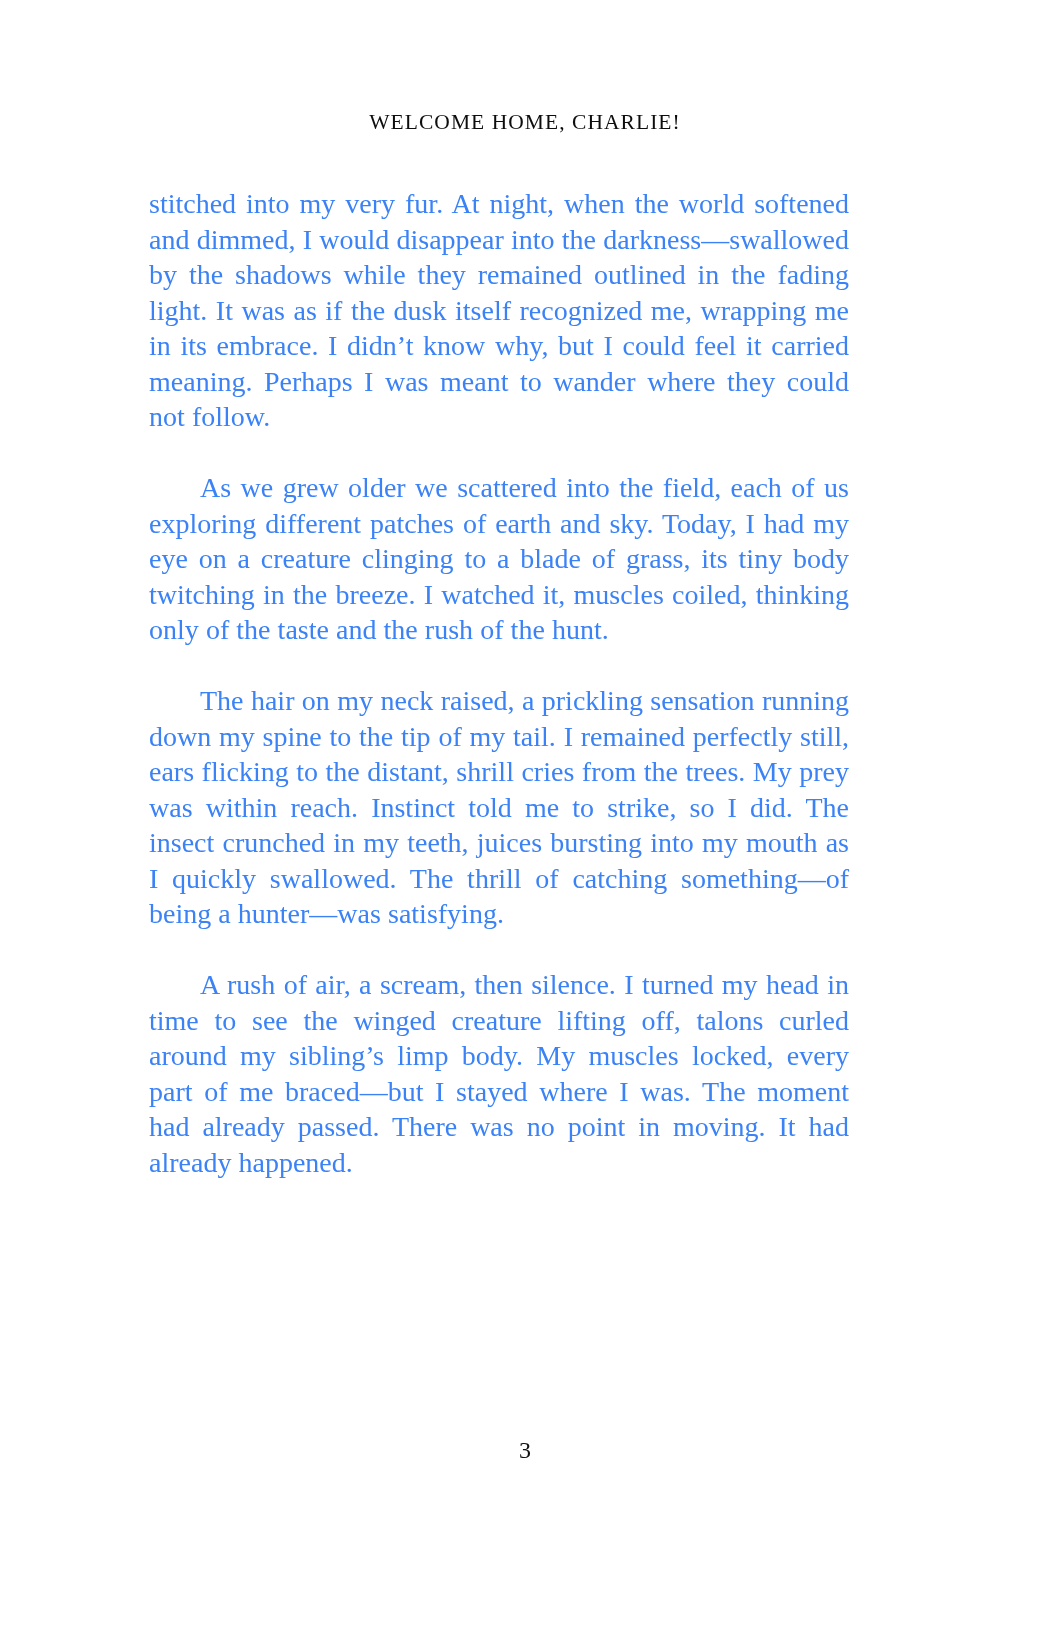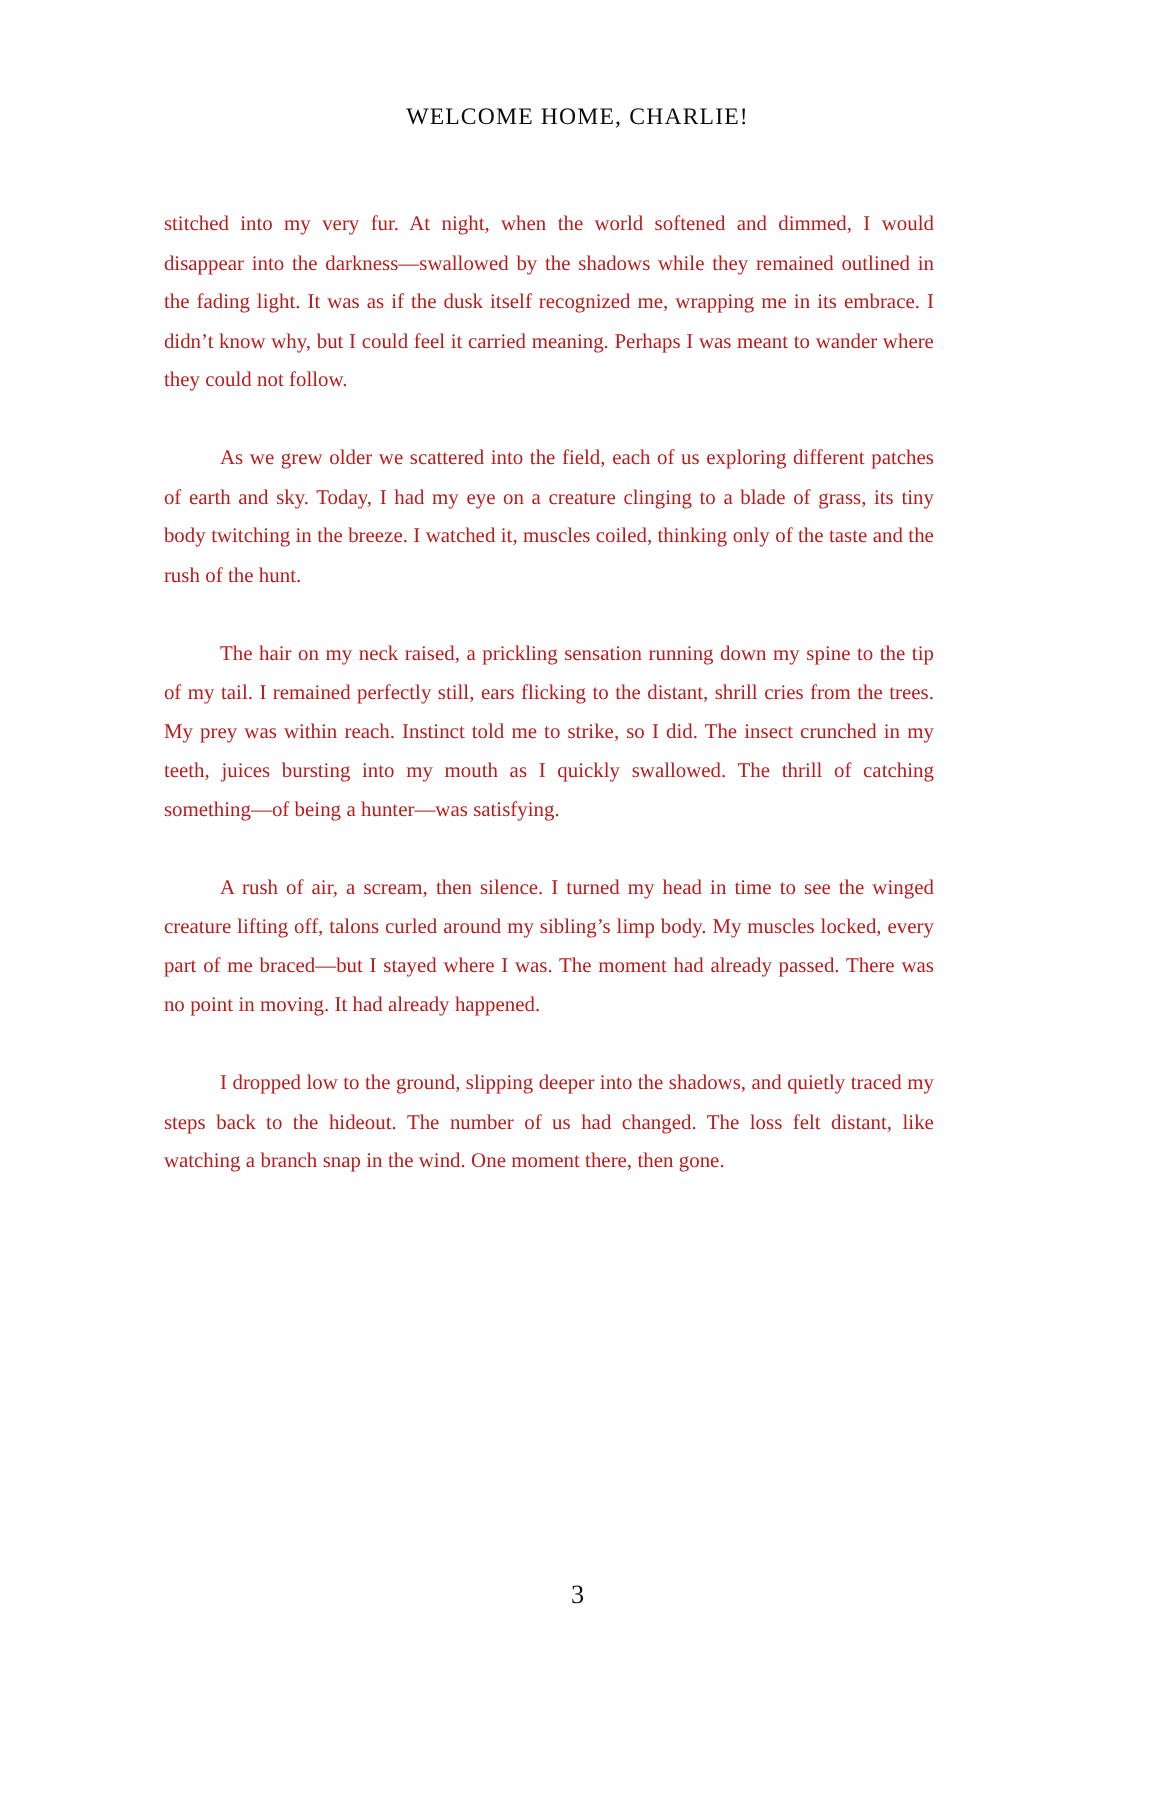--- a/index.html
+++ b/index.html
@@ -17,21 +17,21 @@
     background: #ffffff;
     box-sizing: border-box;
     font-family: "Liberation Serif", "DejaVu Serif", serif;
     color: #111111;
     overflow: hidden;
   }
 
   
   .running-head {
     position: absolute;
-    top: 96px;
+    top: 112px;
     left: 0;
     right: 0;
     text-align: center;
     font-size: 21.5px;
     letter-spacing: 1.05px;
     font-variant: small-caps;
     text-transform: uppercase;
     color: #0d0d0d;
     line-height: 1;
   }
@@ -41,23 +41,23 @@
     position: absolute;
     top: 186px;
     left: 149px;
     width: 700px;
   }
 
   .para {
     margin: 0;
     text-align: justify;
     text-justify: inter-word;
-    font-size: 19px;
+    font-size: 28px;
     line-height: 35.5px;
-    color: #b91c1c;
+    color: #3b82f6;
     hyphens: none;
     -webkit-hyphens: none;
     word-spacing: 0.1px;
   }
 
   .para + .para {
     margin-top: 0px;
   }
 
   
@@ -98,19 +98,18 @@
     <p class="para noindent">stitched into my very fur. At night, when the world softened and dimmed, I would disappear into the darkness—swallowed by the shadows while they remained outlined in the fading light. It was as if the dusk itself recognized me, wrapping me in its embrace. I didn’t know why, but I could feel it carried meaning. Perhaps I was meant to wander where they could not follow.</p>
 
     <p class="para indent gap">As we grew older we scattered into the field, each of us exploring different patches of earth and sky. Today, I had my eye on a creature clinging to a blade of grass, its tiny body twitching in the breeze. I watched it, muscles coiled, thinking only of the taste and the rush of the hunt.</p>
 
 
     <p class="para indent gap">The hair on my neck raised, a prickling sensation running down my spine to the tip of my tail. I remained perfectly still, ears flicking to the distant, shrill cries from the trees. My prey was within reach. Instinct told me to strike, so I did. The insect crunched in my teeth, juices bursting into my mouth as I quickly swallowed. The thrill of catching something—of being a hunter—was satisfying.</p>
 
 
     <p class="para indent gap">A rush of air, a scream, then silence. I turned my head in time to see the winged creature lifting off, talons curled around my sibling’s limp body. My muscles locked, every part of me braced—but I stayed where I was. The moment had already passed. There was no point in moving. It had already happened.</p>
 
-    <p class="para indent gap">I dropped low to the ground, slipping deeper into the shadows, and quietly traced my steps back to the hideout. The number of us had changed. The loss felt distant, like watching a branch snap in the wind. One moment there, then gone.</p>
 
   </div>
 
   <div class="folio">3</div>
 
 </div>
 
 </body></html>

